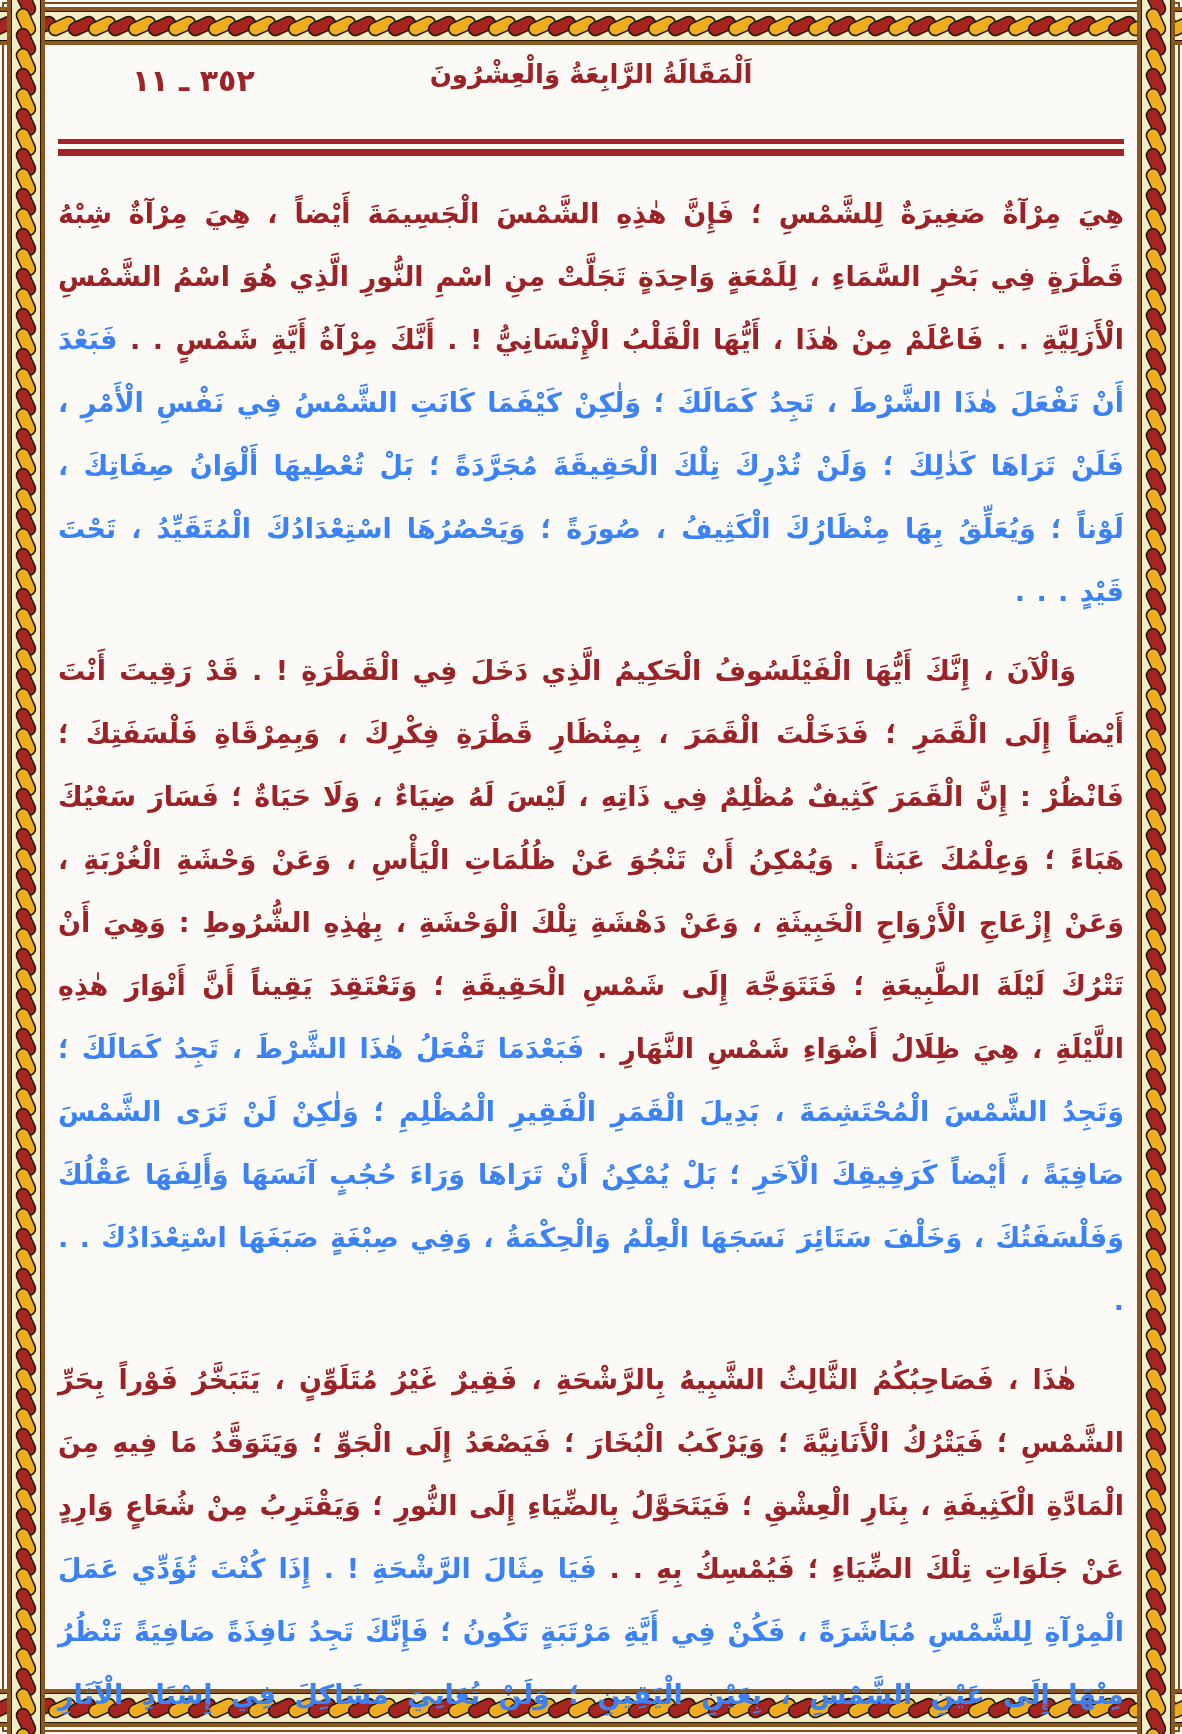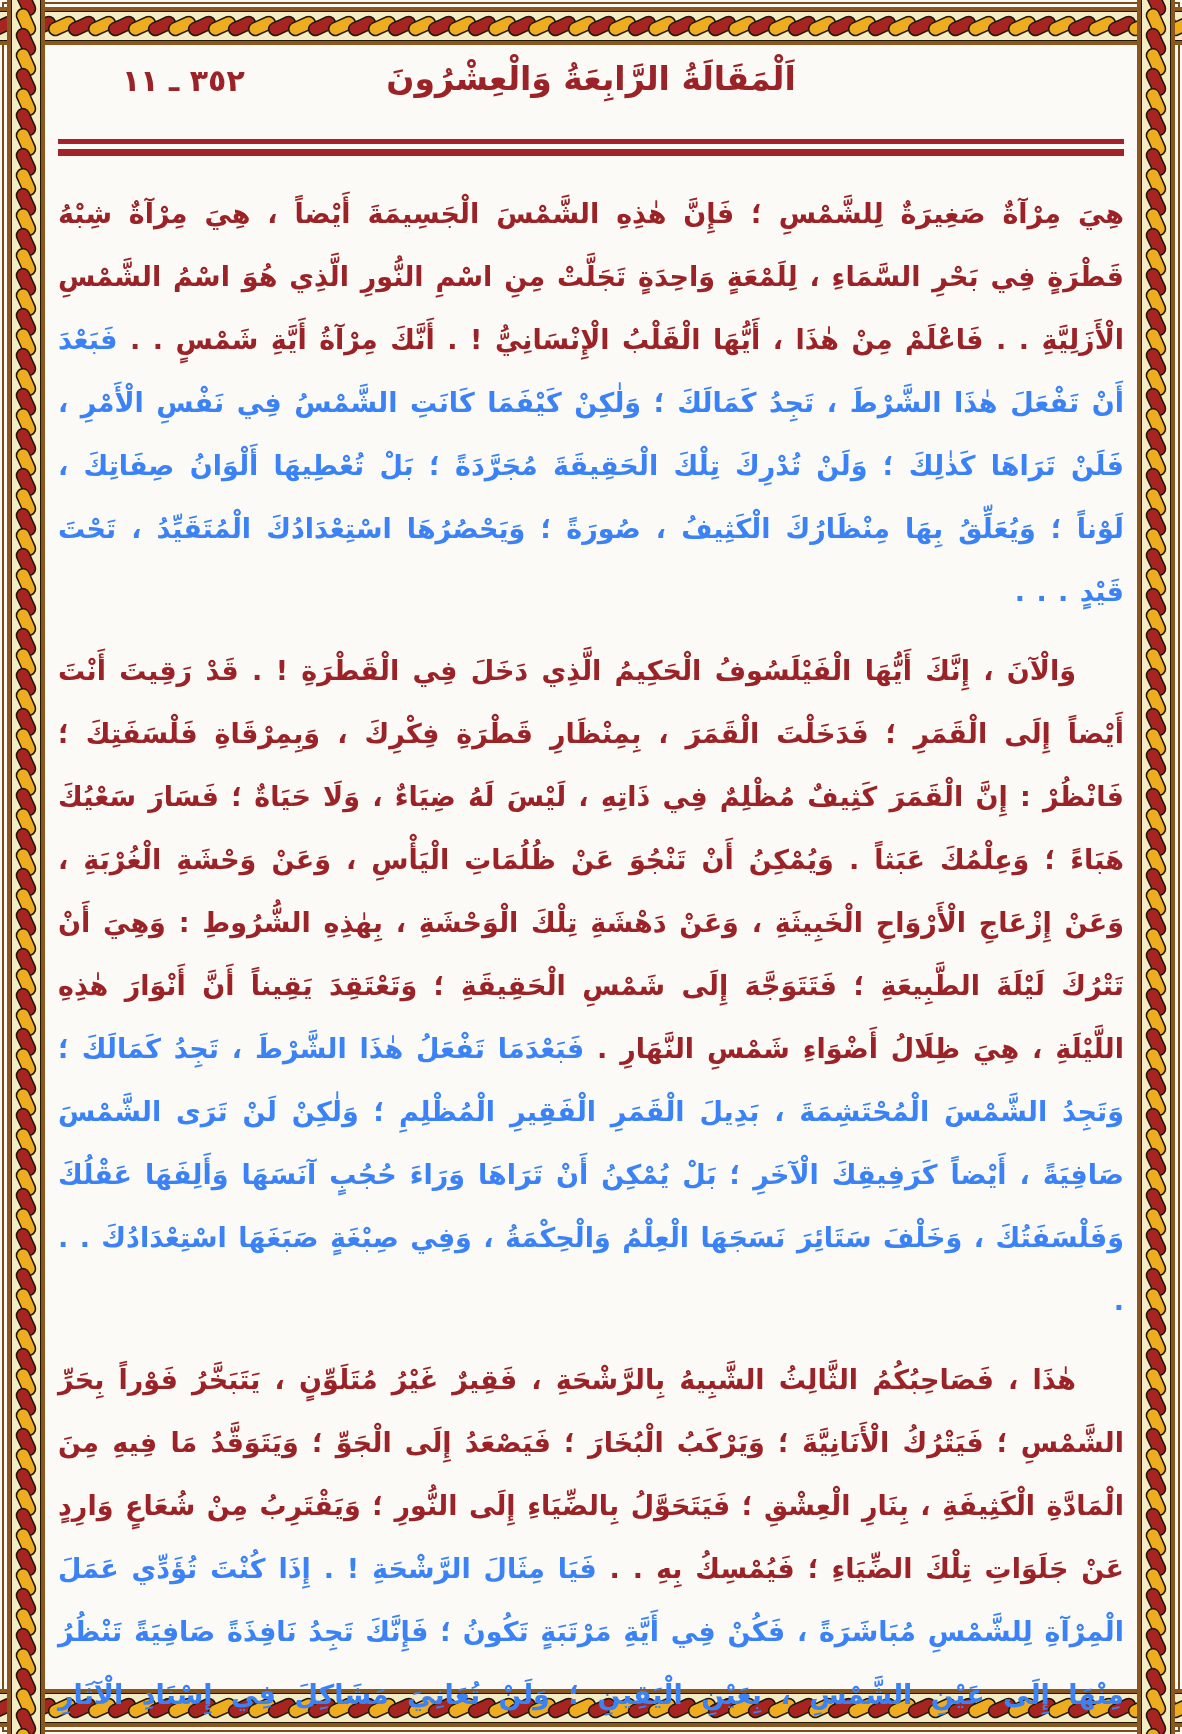--- a/index.html
+++ b/index.html
@@ -35,28 +35,28 @@
   }
   .header-row {
     position: relative;
     height: 78px;
     margin-top: 14px;
   }
   .page-title {
     position: absolute;
     left: 0; right: 0;
     text-align: center;
-    font-size: 33px;
+    font-size: 26px;
     font-weight: bold;
     color: #9b2226;
     letter-spacing: 1px;
   }
   .page-number {
     position: absolute;
-    left: 64px;
+    left: 74px;
     top: 4px;
     font-size: 30px;
     font-weight: bold;
     color: #9b2226;
     direction: rtl;
     unicode-bidi: plaintext;
   }
   .double-rule { margin-top: 2px; }
   .double-rule .r1 { height: 5px; background: #a2242a; }
   .double-rule .gap { height: 5px; }

